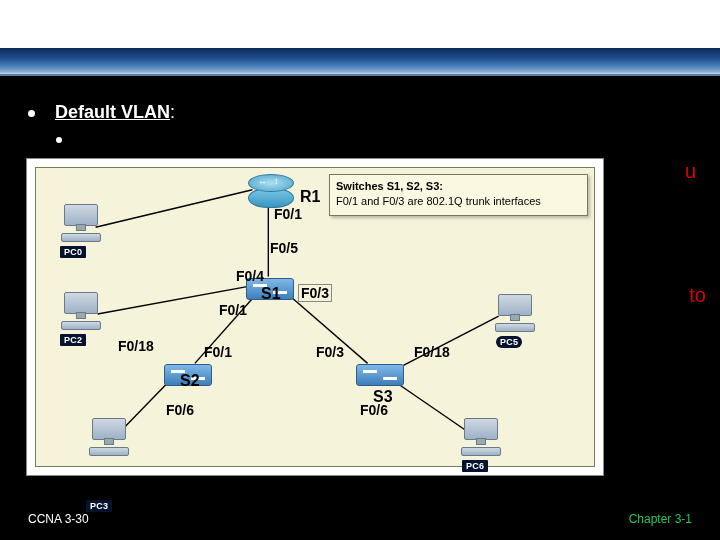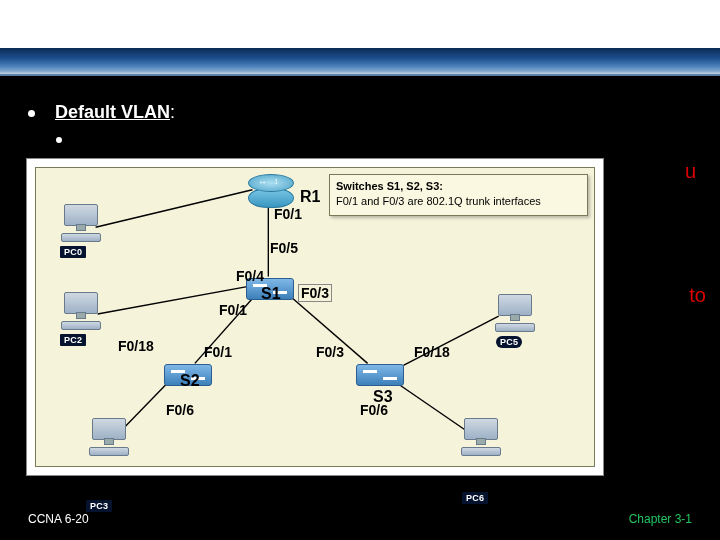--- a/index.html
+++ b/index.html
@@ -328,20 +328,20 @@
       <div class="pc" style="left:458px; top:126px;">
         <div class="mon"></div>
         <div class="base"></div>
       </div>
       <div class="dev-label" style="left:460px; top:168px;border-radius:6px;">PC5</div>
 
       <div class="pc" style="left:424px; top:250px;">
         <div class="mon"></div>
         <div class="base"></div>
       </div>
-      <div class="dev-label" style="left:426px; top:292px;margin-top:32px;">PC6</div>
+      <div class="dev-label" style="left:426px; top:292px;">PC6</div>
 
     </div>
   </div>
 
-  <div class="footer-left">CCNA 6-20</div>
+  <div class="footer-left">CCNA 3-30</div>
   <div class="footer-right">Chapter 3-1</div>
 </div>
 
 </body></html>

